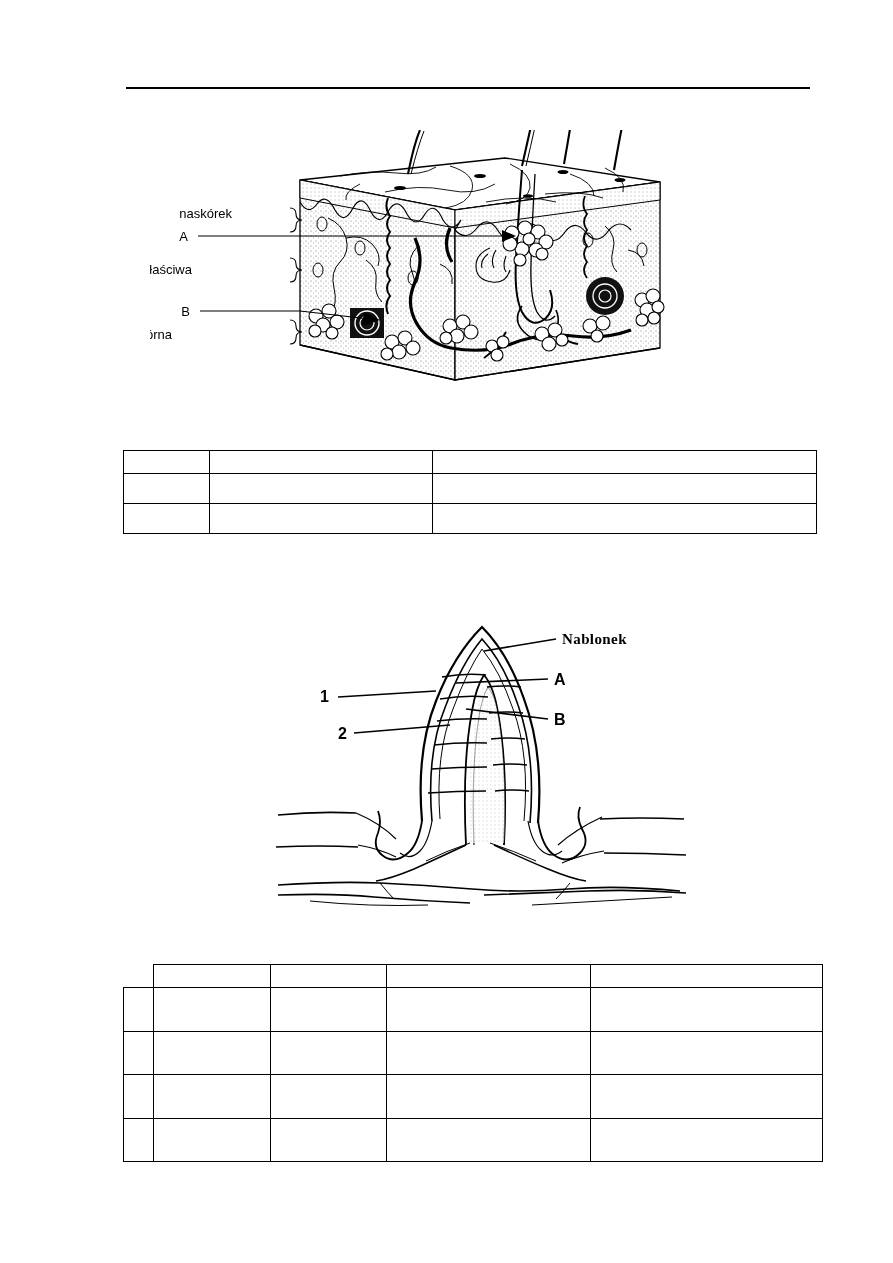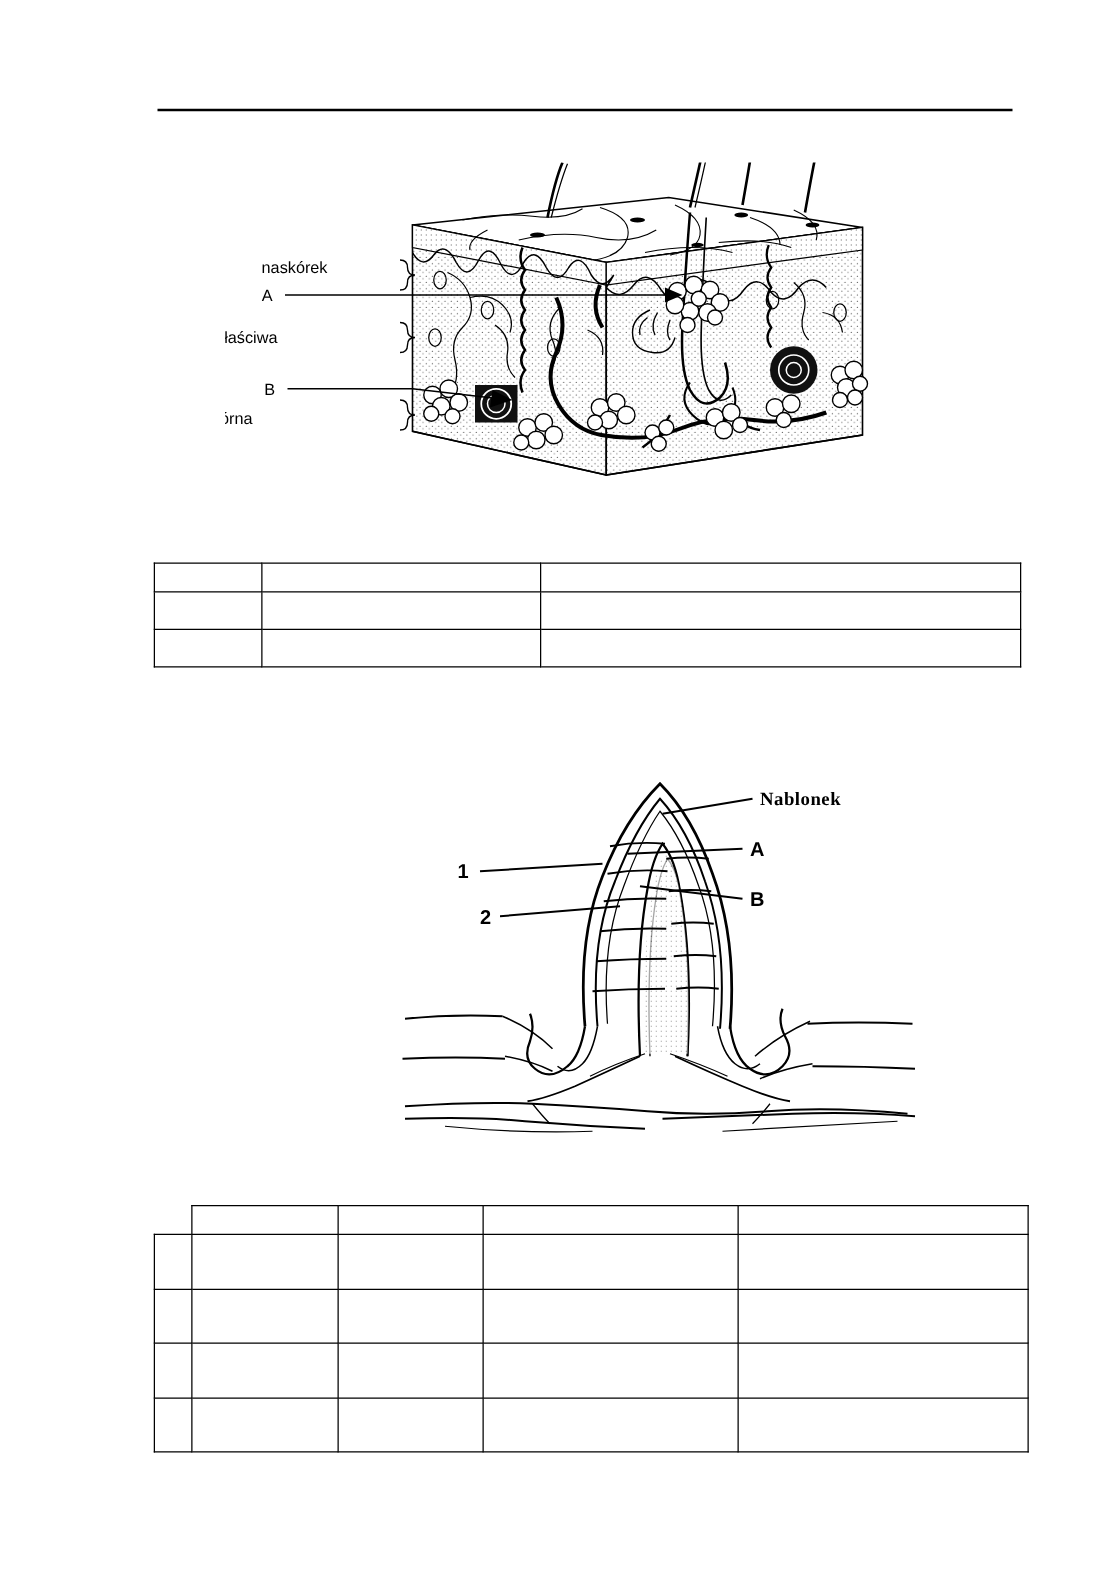--- a/index.html
+++ b/index.html
@@ -26,21 +26,20 @@
     left: 126px;
     top: 87px;
     width: 684px;
     height: 2px;
     background: #000000;
   }
 
   
   .figure {
     position: absolute;
-    margin-left: 30px;
   }
   .figure svg { display: block; }
 
   
   .fig-label {
     font-family: "Liberation Sans", sans-serif;
     font-size: 13px;
     fill: #000000;
     white-space: pre;
   }
@@ -310,21 +309,21 @@
         <td></td>
       </tr>
       <tr class="r3">
         <td></td>
         <td></td>
         <td></td>
       </tr>
     </tbody>
   </table>
 
-  <div class="figure" id="fig-villus" style="left:286px; top:595px;">
+  <div class="figure" id="fig-villus" style="left:270px; top:595px;">
     <svg width="420" height="320" viewBox="0 0 420 320" xmlns="http://www.w3.org/2000/svg">
       <g fill="none" stroke="#000">
 
         <path d="M152 226 q-6 -70 14 -120 q18 -46 46 -74 q26 26 42 72 q20 54 14 124" stroke-width="2.2"></path>
 
         <path d="M162 226 q-6 -68 14 -116 q16 -42 36 -66 q22 24 36 66 q18 50 12 118" stroke-width="1.6"></path>
 
         <path d="M170 224 q-5 -64 13 -110 q14 -38 29 -60 q18 22 31 60 q17 46 11 112" stroke-width="1"></path>
 
         <path d="M196 250 q-4 -80 6 -134 q4 -24 12 -36 q10 12 14 38 q10 54 6 132" stroke-width="1.8"></path>

